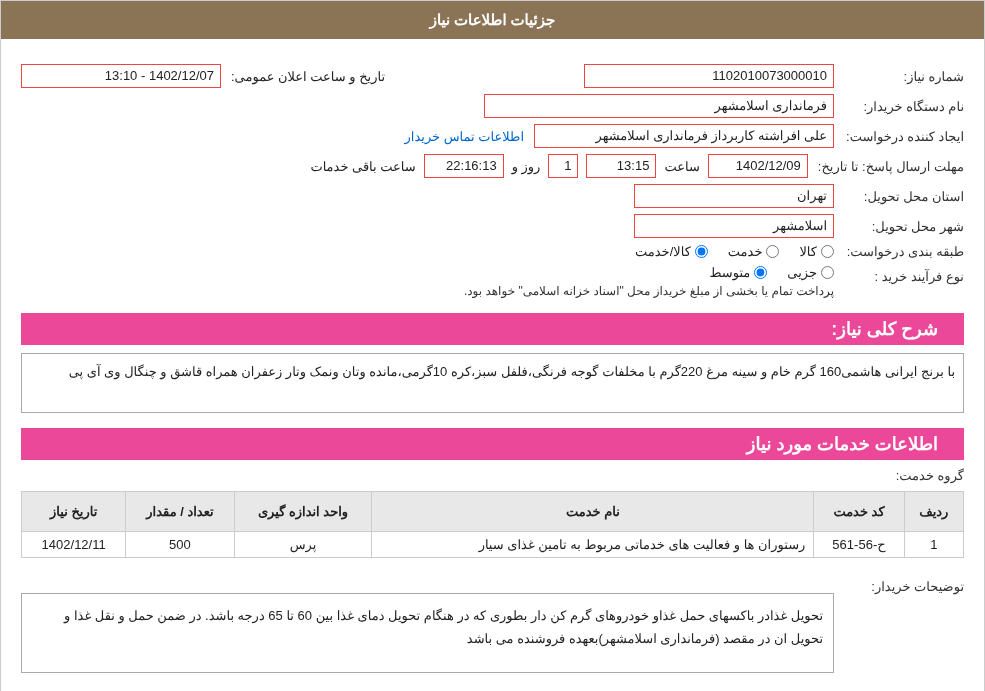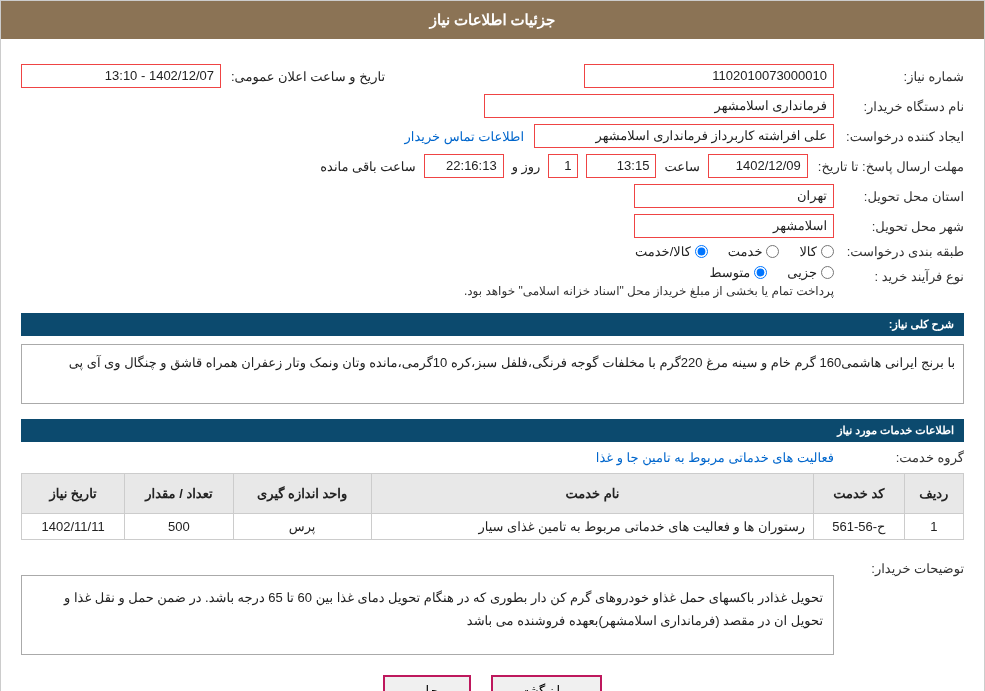--- a/index.html
+++ b/index.html
@@ -22,25 +22,25 @@
       text-align: center;
       padding: 10px 15px;
       font-size: 15px;
       font-weight: bold;
       font-family: Liberation Serif, serif;
     }
     .content {
       padding: 15px 20px;
     }
     .section-title {
-      background: #0c4a6e;
+      background: #ec4899;
       color: #fff;
-      padding: 5px 10px;
+      padding: 5px 26px;
       font-weight: bold;
-      font-size: 11px;
+      font-size: 18px;
       margin-top: 15px;
       margin-bottom: 8px;
     }
     .link-text {
       color: #0066cc;
       cursor: pointer;
       text-decoration: none;
     }
     .radio-group {
       display: flex;
@@ -177,21 +177,21 @@
 
     <div class="info-row">
       <div class="info-label">مهلت ارسال پاسخ: تا تاریخ:</div>
       <div class="info-value" style="display:flex; align-items:center; gap:8px; flex-wrap:wrap;">
         <span class="small-input" style="min-width:100px;">1402/12/09</span>
         <span>ساعت</span>
         <span class="small-input" style="min-width:70px;">13:15</span>
         <span class="small-input" style="min-width:30px;">1</span>
         <span>روز و</span>
         <span class="small-input" style="min-width:80px;">22:16:13</span>
-        <span>ساعت باقی مانده</span>
+        <span>ساعت باقی خدمات</span>
       </div>
     </div>
 
     <div class="info-row">
       <div class="info-label">استان محل تحویل:</div>
       <div class="info-value">
         <span class="small-input" style="min-width:200px;">تهران</span>
       </div>
     </div>
 
@@ -239,23 +239,20 @@
       </div>
     </div>
 
     <div class="section-title">شرح کلی نیاز:</div>
     <div class="description-box">با برنج ایرانی هاشمی160 گرم خام و سینه مرغ 220گرم با مخلفات گوجه فرنگی،فلفل سبز،کره 10گرمی،مانده وتان ونمک وتار زعفران همراه قاشق و چنگال وی آی پی</div>
 
     <div class="section-title">اطلاعات خدمات مورد نیاز</div>
 
     <div class="info-row" style="margin-top:8px;">
       <div class="info-label">گروه خدمت:</div>
-      <div class="info-value">
-        <a class="link-text">فعالیت های خدماتی مربوط به تامین جا و غذا</a>
-      </div>
     </div>
 
     <table class="service-table">
       <thead>
         <tr>
           <th>ردیف</th>
           <th>کد خدمت</th>
           <th>نام خدمت</th>
           <th>واحد اندازه گیری</th>
           <th>تعداد / مقدار</th>
@@ -263,21 +260,21 @@
         </tr>
       </thead>
       <tbody id="services-tbody">
 
       <tr>
       <td>1</td>
       <td>ح-56-561</td>
       <td style="text-align:right;">رستوران ها و فعالیت های خدماتی مربوط به تامین غذای سیار</td>
       <td>پرس</td>
       <td>500</td>
-      <td>1402/11/11</td>
+      <td>1402/12/11</td>
     </tr>
         </tbody>
     </table>
 
     <div class="info-row" style="margin-top:15px; align-items:flex-start;">
       <div class="info-label" style="padding-top:6px;">توضیحات خریدار:</div>
       <div class="info-value">
         <div class="buyer-notes">تحویل غذادر باکسهای حمل غذاو خودروهای گرم کن دار بطوری که در هنگام تحویل دمای غذا بین 60 تا 65 درجه باشد. در ضمن حمل و نقل غذا و تحویل ان در مقصد (فرمانداری اسلامشهر)بعهده فروشنده می باشد</div>
       </div>
     </div>

